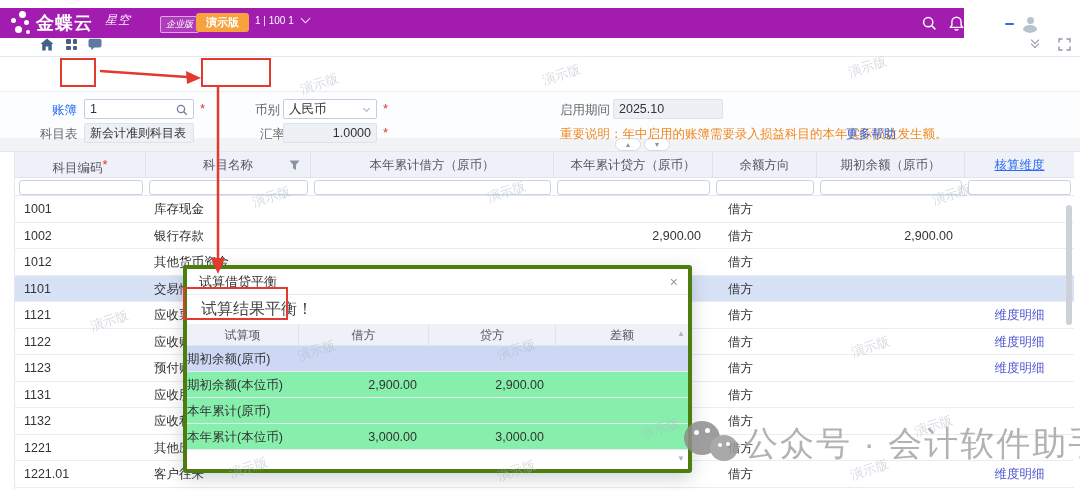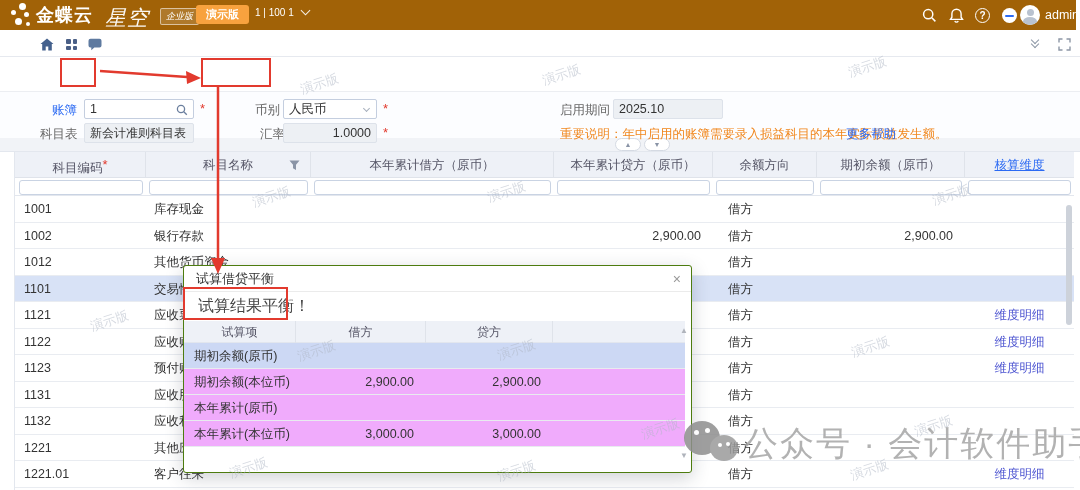--- a/index.html
+++ b/index.html
@@ -1,24 +1,24 @@
 <!DOCTYPE html>
 <html><head>
 <meta charset="utf-8">
 <style>
 *{box-sizing:border-box;margin:0;padding:0}
 html,body{width:1080px;height:490px;overflow:hidden}
 body{position:relative;font-family:"Liberation Sans","DejaVu Sans",sans-serif;font-size:13px;color:#333;background:#fff}
 .abs{position:absolute}
 
-.topbar{left:0;top:0;width:1076px;height:30px;background:#a16207;color:#fff;z-index:5}
+.topbar{left:0;top:8px;width:964px;height:30px;background:#a21caf;color:#fff;z-index:5}
 .logo-dots{left:10px;top:3px;width:26px;height:25px}
 .logo-dots i{position:absolute;background:#fff;border-radius:50%}
 .logo-primary{left:36px;top:3px;font-size:18px;font-weight:bold;letter-spacing:1px}
-.logo-secondary{left:105px;top:4px;font-size:21px;font-weight:400;font-style:italic;opacity:.95;letter-spacing:1px}
+.logo-secondary{left:105px;top:4px;font-size:12px;font-weight:400;font-style:italic;opacity:.95;letter-spacing:1px}
 .edition-badge{left:160px;top:8px;font-size:9px;font-style:italic;padding:1px 5px;border:1px solid rgba(255,255,255,.55);background:rgba(255,255,255,.15);border-radius:2px}
 .demo-badge{left:196px;top:5px;font-size:11px;padding:2px 10px;background:#f8a23e;border-radius:3px;font-weight:bold}
 .org-selector{left:255px;top:7px;font-size:10px}
 .chev{display:inline-block;width:7px;height:7px;border-right:1.6px solid rgba(255,255,255,.9);border-bottom:1.6px solid rgba(255,255,255,.9);transform:rotate(45deg);vertical-align:2px;margin-left:8px}
 .tb-ic{top:8px;width:15px;height:15px}
 .help-circle{border:1.4px solid #fff;border-radius:50%;font-size:10px;text-align:center;line-height:13px;font-weight:bold}
 .dash-circle{background:#fff;border-radius:50%}
 .dash-circle i{position:absolute;left:3px;top:6.5px;width:9px;height:2.5px;background:#2b6af3;border-radius:1px}
 .avatar{left:1020px;top:5px;width:20px;height:20px;background:#fff;border-radius:50%;overflow:hidden}
 .avatar .head{position:absolute;left:6.5px;top:4px;width:7px;height:7px;background:#b9c2cf;border-radius:50%}
@@ -63,30 +63,30 @@
 .c-name{left:131px;width:165px;padding-left:8px}
 .c-debit{left:296px;width:243px;padding-right:12px}
 .c-credit{left:539px;width:159px;padding-right:12px}
 .c-dir{left:698px;width:104px;padding-left:15px}
 .c-open{left:802px;width:148px;padding-right:12px}
 .c-dim{left:950px;width:109px}
 .vscroll{left:1066px;top:205px;width:6px;height:120px;background:#cdd2da;border-radius:3px;z-index:3}
 .funnel{position:absolute;right:10px;top:8px}
 .collink{color:#2b6af3;text-decoration:underline}
 
-.dialog{left:183px;top:265px;width:509px;height:208px;background:#fff;border:1px solid #4d7c0f;border-radius:3px;box-shadow:0 5px 18px rgba(40,50,70,.22);z-index:40}
+.dialog{left:183px;top:265px;width:509px;height:208px;background:#fff;border:4px solid #4d7c0f;border-radius:3px;box-shadow:0 5px 18px rgba(40,50,70,.22);z-index:40}
 .dlg-title{position:absolute;left:0;top:0;width:100%;height:26px;border-bottom:1px solid #ebebeb;font-size:13px;color:#333;line-height:26px;padding-left:12px}
 .dlg-close{position:absolute;right:10px;top:5px;color:#999;font-size:14px}
 .dlg-msg{position:absolute;left:14px;top:30px;font-family:"DejaVu Serif","Liberation Serif",serif;font-size:16px;color:#444}
 .dlg-head{position:absolute;left:0;top:55px;width:501px;height:22px;background:#eef1f7;border-bottom:1px solid #e2e6ee}
 .dh{position:absolute;top:0;height:22px;line-height:22px;font-size:12px;color:#556;text-align:center;border-right:1px solid #dfe3ea}
-.drow{position:absolute;left:0;width:501px;height:26px;border-bottom:1px solid #e8ebef;background:#f0abfc}
+.drow{position:absolute;left:0;width:501px;height:26px;border-bottom:1px solid #e8ebef;background:#86efac}
 .drow.sel{background:#ccd8f4}
 .dc{position:absolute;top:0;height:26px;line-height:26px;font-size:12.5px;color:#333;white-space:nowrap}
-.d-item{left:0;width:112px;padding-left:10px}
+.d-item{left:0;width:112px;}
 .d-debit{left:112px;width:130px;padding-right:12px}
 .d-credit{left:242px;width:127px;padding-right:12px}
 .d-diff{left:369px;width:132px;padding-right:12px}
 .dlg-scroll-up{position:absolute;right:3px;top:60px;color:#b0b4bc;font-size:8px}
 .dlg-scroll-down{position:absolute;right:3px;top:185px;color:#b0b4bc;font-size:8px}
 
 .wm-layer{left:0;top:0;width:1080px;height:490px;z-index:50;pointer-events:none}
 .wm{position:absolute;font-size:13px;color:#aeb6c4;opacity:.5;transform:rotate(-18deg);white-space:nowrap}
 .channel-wm{left:682px;top:415px;width:398px;height:56px;z-index:50;pointer-events:none;opacity:.85}
 .channel-text{position:absolute;left:62px;top:6px;font-size:34px;color:#a5a5a5;letter-spacing:2px;white-space:nowrap}
@@ -327,20 +327,21 @@
 <div class="abs vscroll"></div>
 
 <div class="abs dialog">
   <div class="dlg-title">试算借贷平衡</div>
   <span class="dlg-close">×</span>
   <div class="dlg-msg">试算结果平衡！</div>
   <div class="dlg-head">
     <div class="dh" style="left:0;width:112px">试算项</div>
     <div class="dh" style="left:112px;width:130px">借方</div>
     <div class="dh" style="left:242px;width:127px">贷方</div>
+    <div class="dh" style="left:369px;width:132px;border-right:none">差额</div>
   </div>
   <div id="dlg-body">
       <div class="drow sel" style="top: 77px;">
         <div class="dc d-item">期初余额(原币)</div>
         <div class="dc d-debit num"></div>
         <div class="dc d-credit num"></div>
         <div class="dc d-diff num"></div>
       </div>
       <div class="drow" style="top: 103px;">
         <div class="dc d-item">期初余额(本位币)</div>

